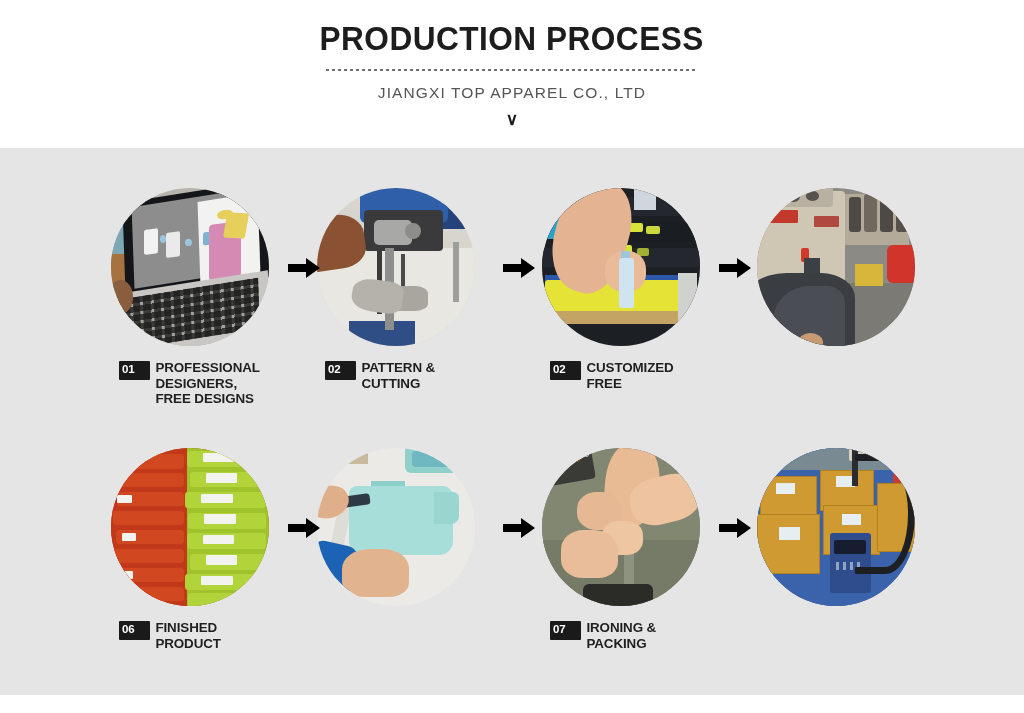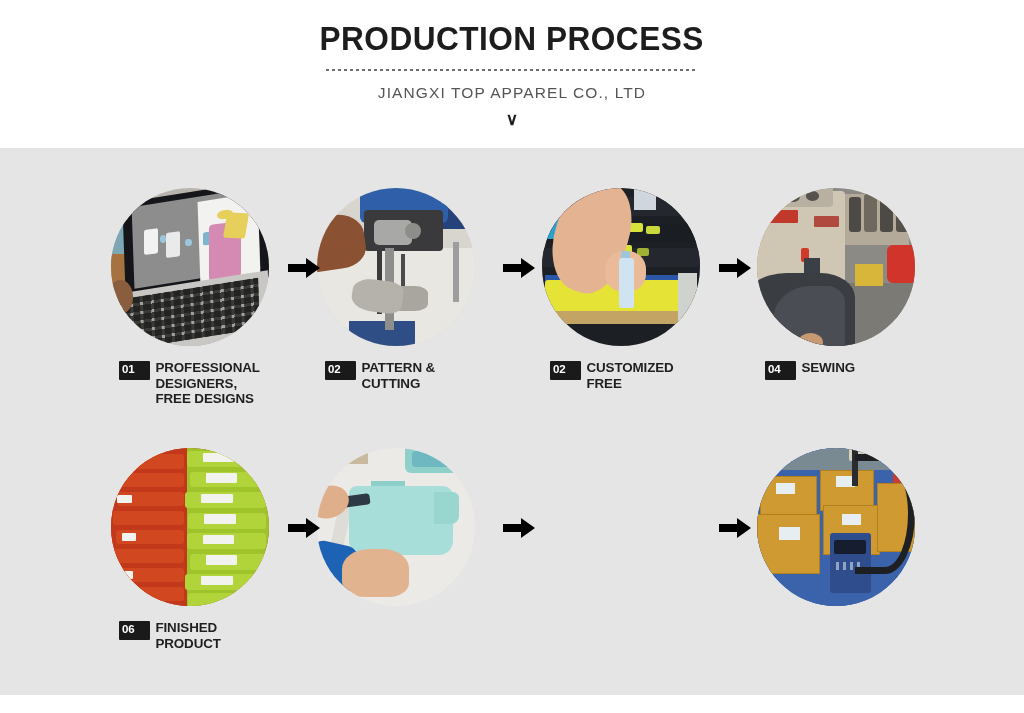--- a/index.html
+++ b/index.html
@@ -398,24 +398,20 @@
           <div class="ph knob1"></div>
             <div class="ph knob2"></div>
           <div class="ph redlbl"></div>
             <div class="ph brand"></div>
           <div class="ph redthr"></div>
             <div class="ph needle"></div>
           <div class="ph fabric"></div>
             <div class="ph fabric2"></div>
           <div class="ph skin"></div>
         </div>
-        <div class="label">
-          <span class="badge">04</span>
-          <span class="label-text">SEWING</span>
-        </div>
       </div>
 
       <div class="arrow arrow-0">
         <svg width="32" height="22" viewBox="0 0 32 22">
             <path d="M0 7 H18 V1 L32 11 L18 21 V15 H0 Z" fill="#000"></path>
           </svg>
       </div>
       <div class="arrow arrow-1">
         <svg width="32" height="22" viewBox="0 0 32 22">
             <path d="M0 7 H18 V1 L32 11 L18 21 V15 H0 Z" fill="#000"></path>
@@ -479,20 +475,43 @@
           <div class="ph shirt-neck"></div>
             <div class="ph shirt"></div>
             <div class="ph shirt-sl"></div>
           <div class="ph darkedge"></div>
           <div class="ph hand-top"></div>
           <div class="ph arm-blue"></div>
             <div class="ph hand-low"></div>
         </div>
       </div>
 
+      <div class="step step-2">
+        <div class="photo p7">
+          <div class="ph shirt"></div>
+            <div class="ph shirt-d"></div>
+          <div class="ph placket"></div>
+            <div class="ph btn1"></div>
+            <div class="ph btn2"></div>
+          <div class="ph iron"></div>
+            <div class="ph iron-h"></div>
+            <div class="ph iron-k"></div>
+          <div class="ph arm-r"></div>
+            <div class="ph arm-r2"></div>
+          <div class="ph hand-u"></div>
+            <div class="ph fing"></div>
+            <div class="ph hand-l"></div>
+          <div class="ph dark-b"></div>
+        </div>
+        <div class="label">
+          <span class="badge">07</span>
+          <span class="label-text">IRONING &amp;
+PACKING</span>
+        </div>
+      </div>
 
       <div class="step step-3">
         <div class="photo p8">
           <div class="ph floor"></div>
             <div class="ph topshelf"></div>
           <div class="ph ts-it1"></div>
             <div class="ph ts-it2"></div>
           <div class="ph redstrip"></div>
           <div class="ph box" style="left:2%;top:18%;width:36%;height:28%"></div>
           <div class="ph box" style="left:40%;top:14%;width:34%;height:26%"></div>

